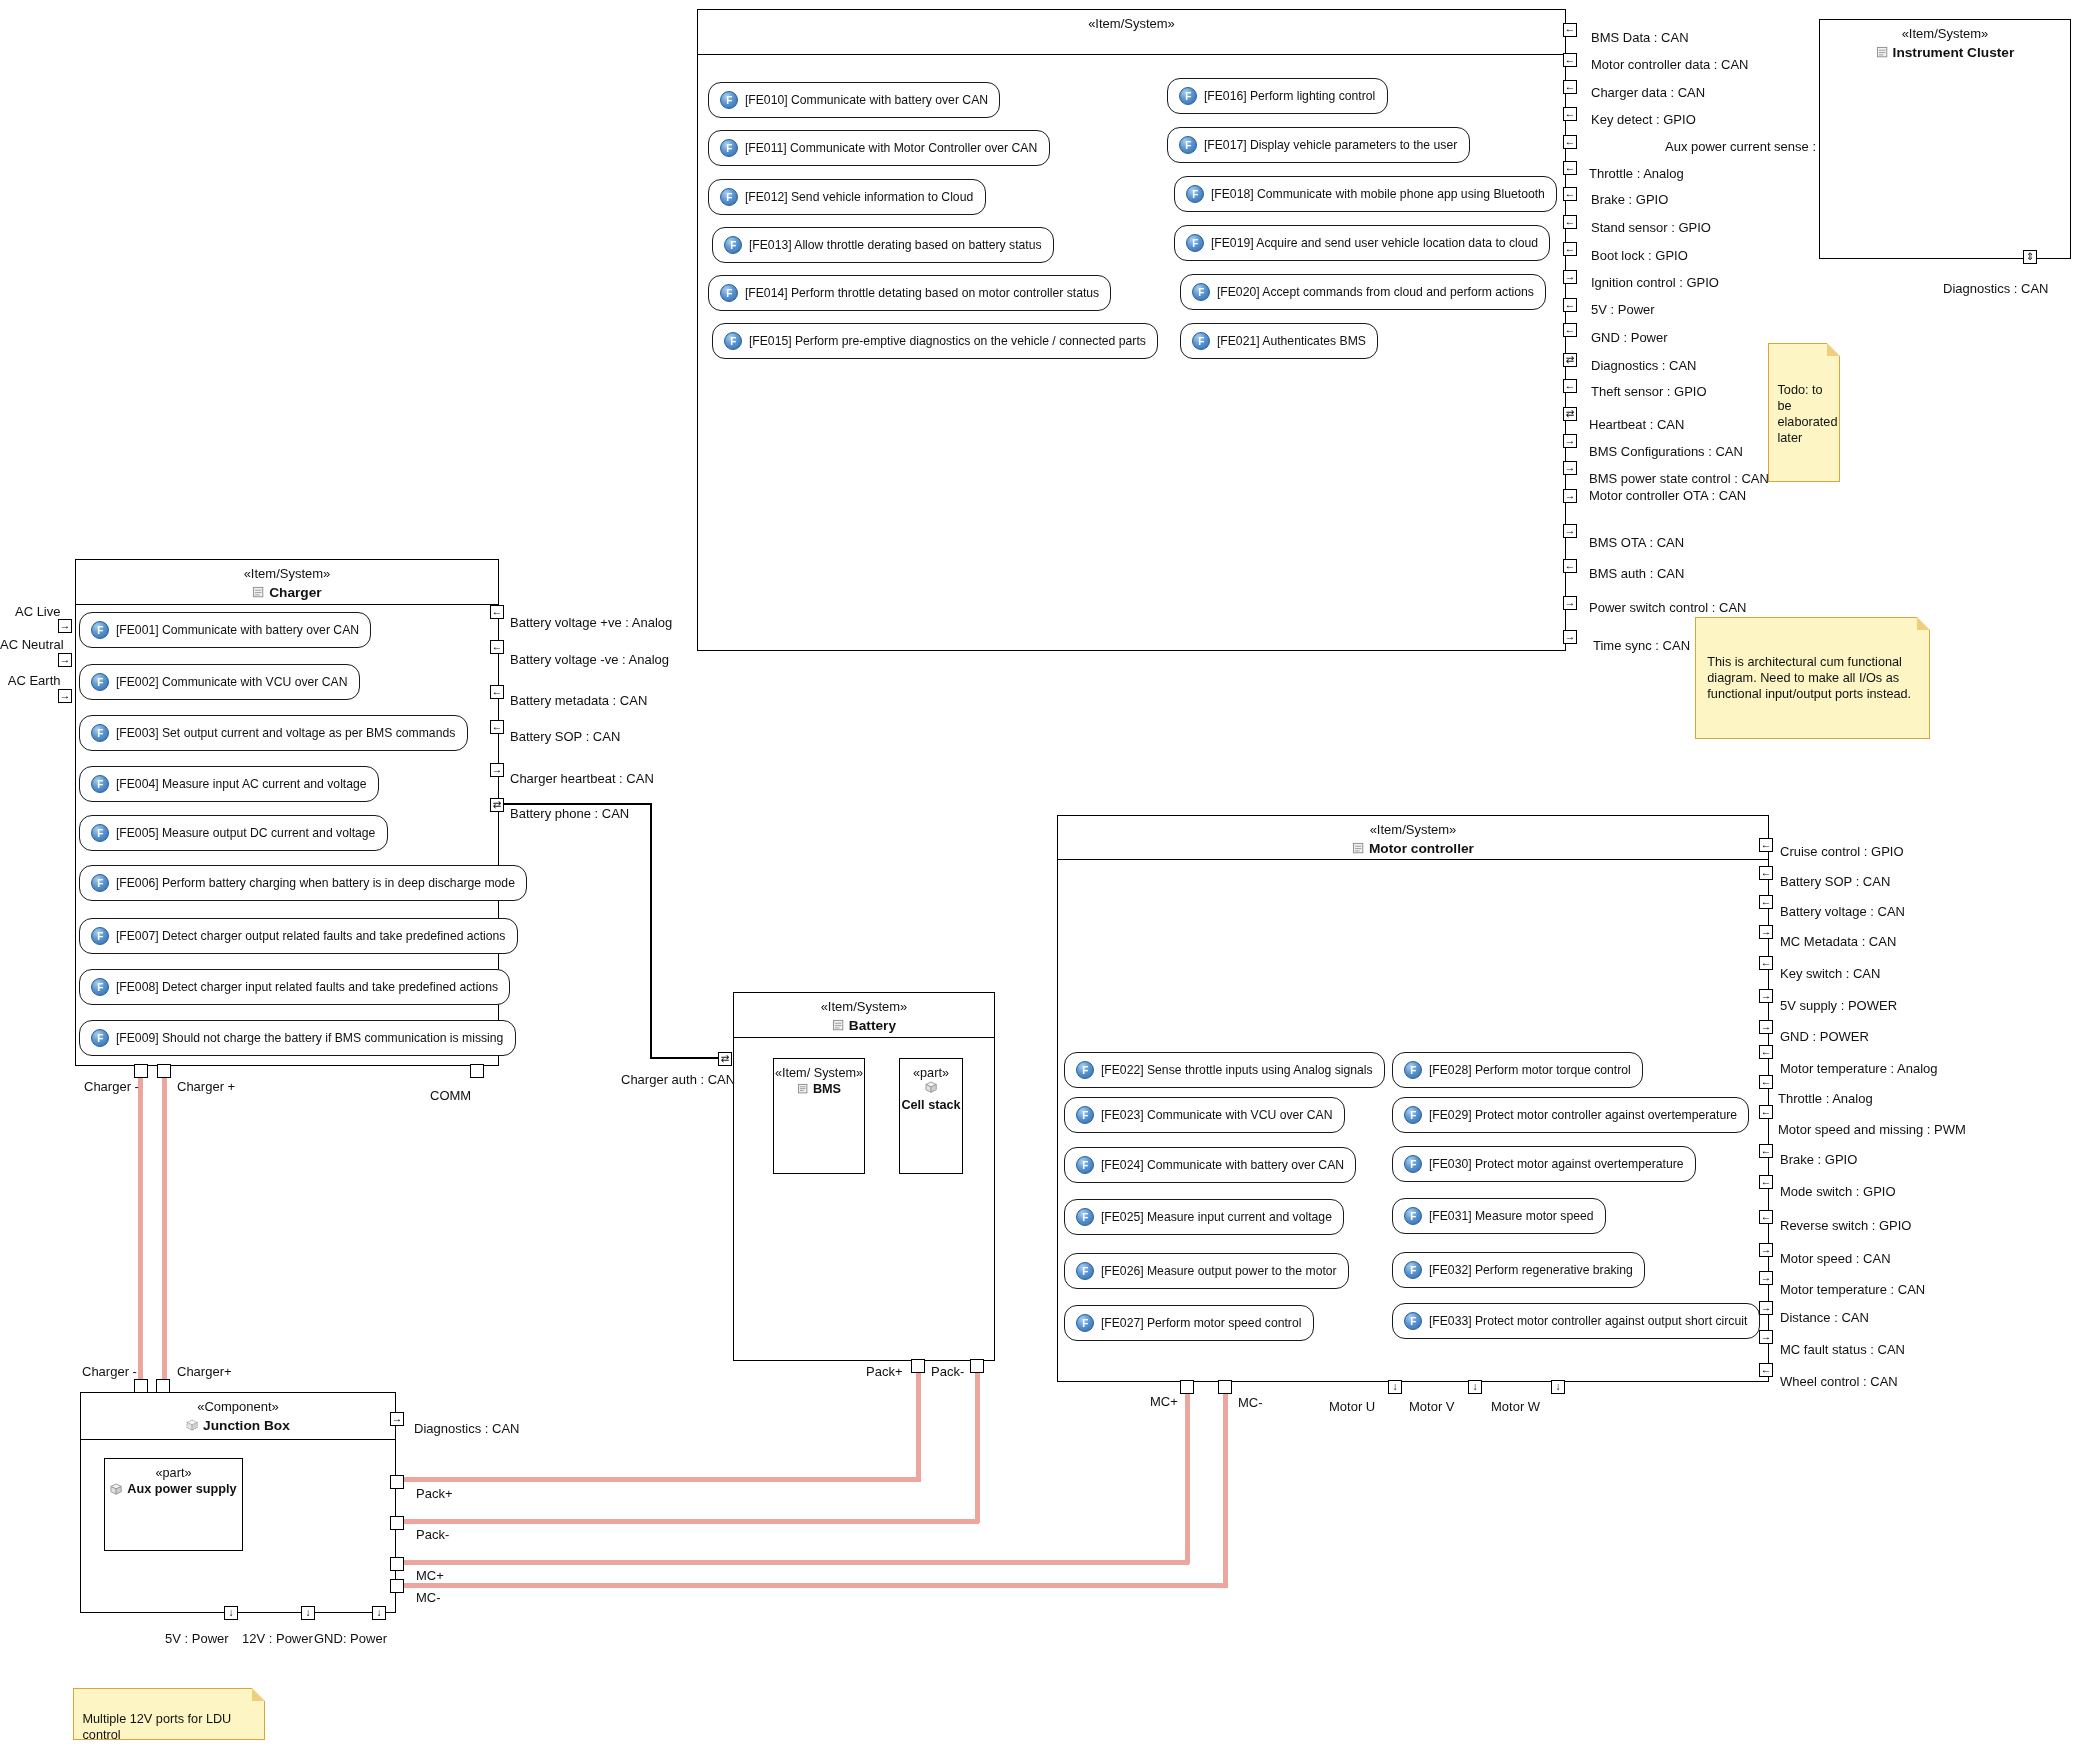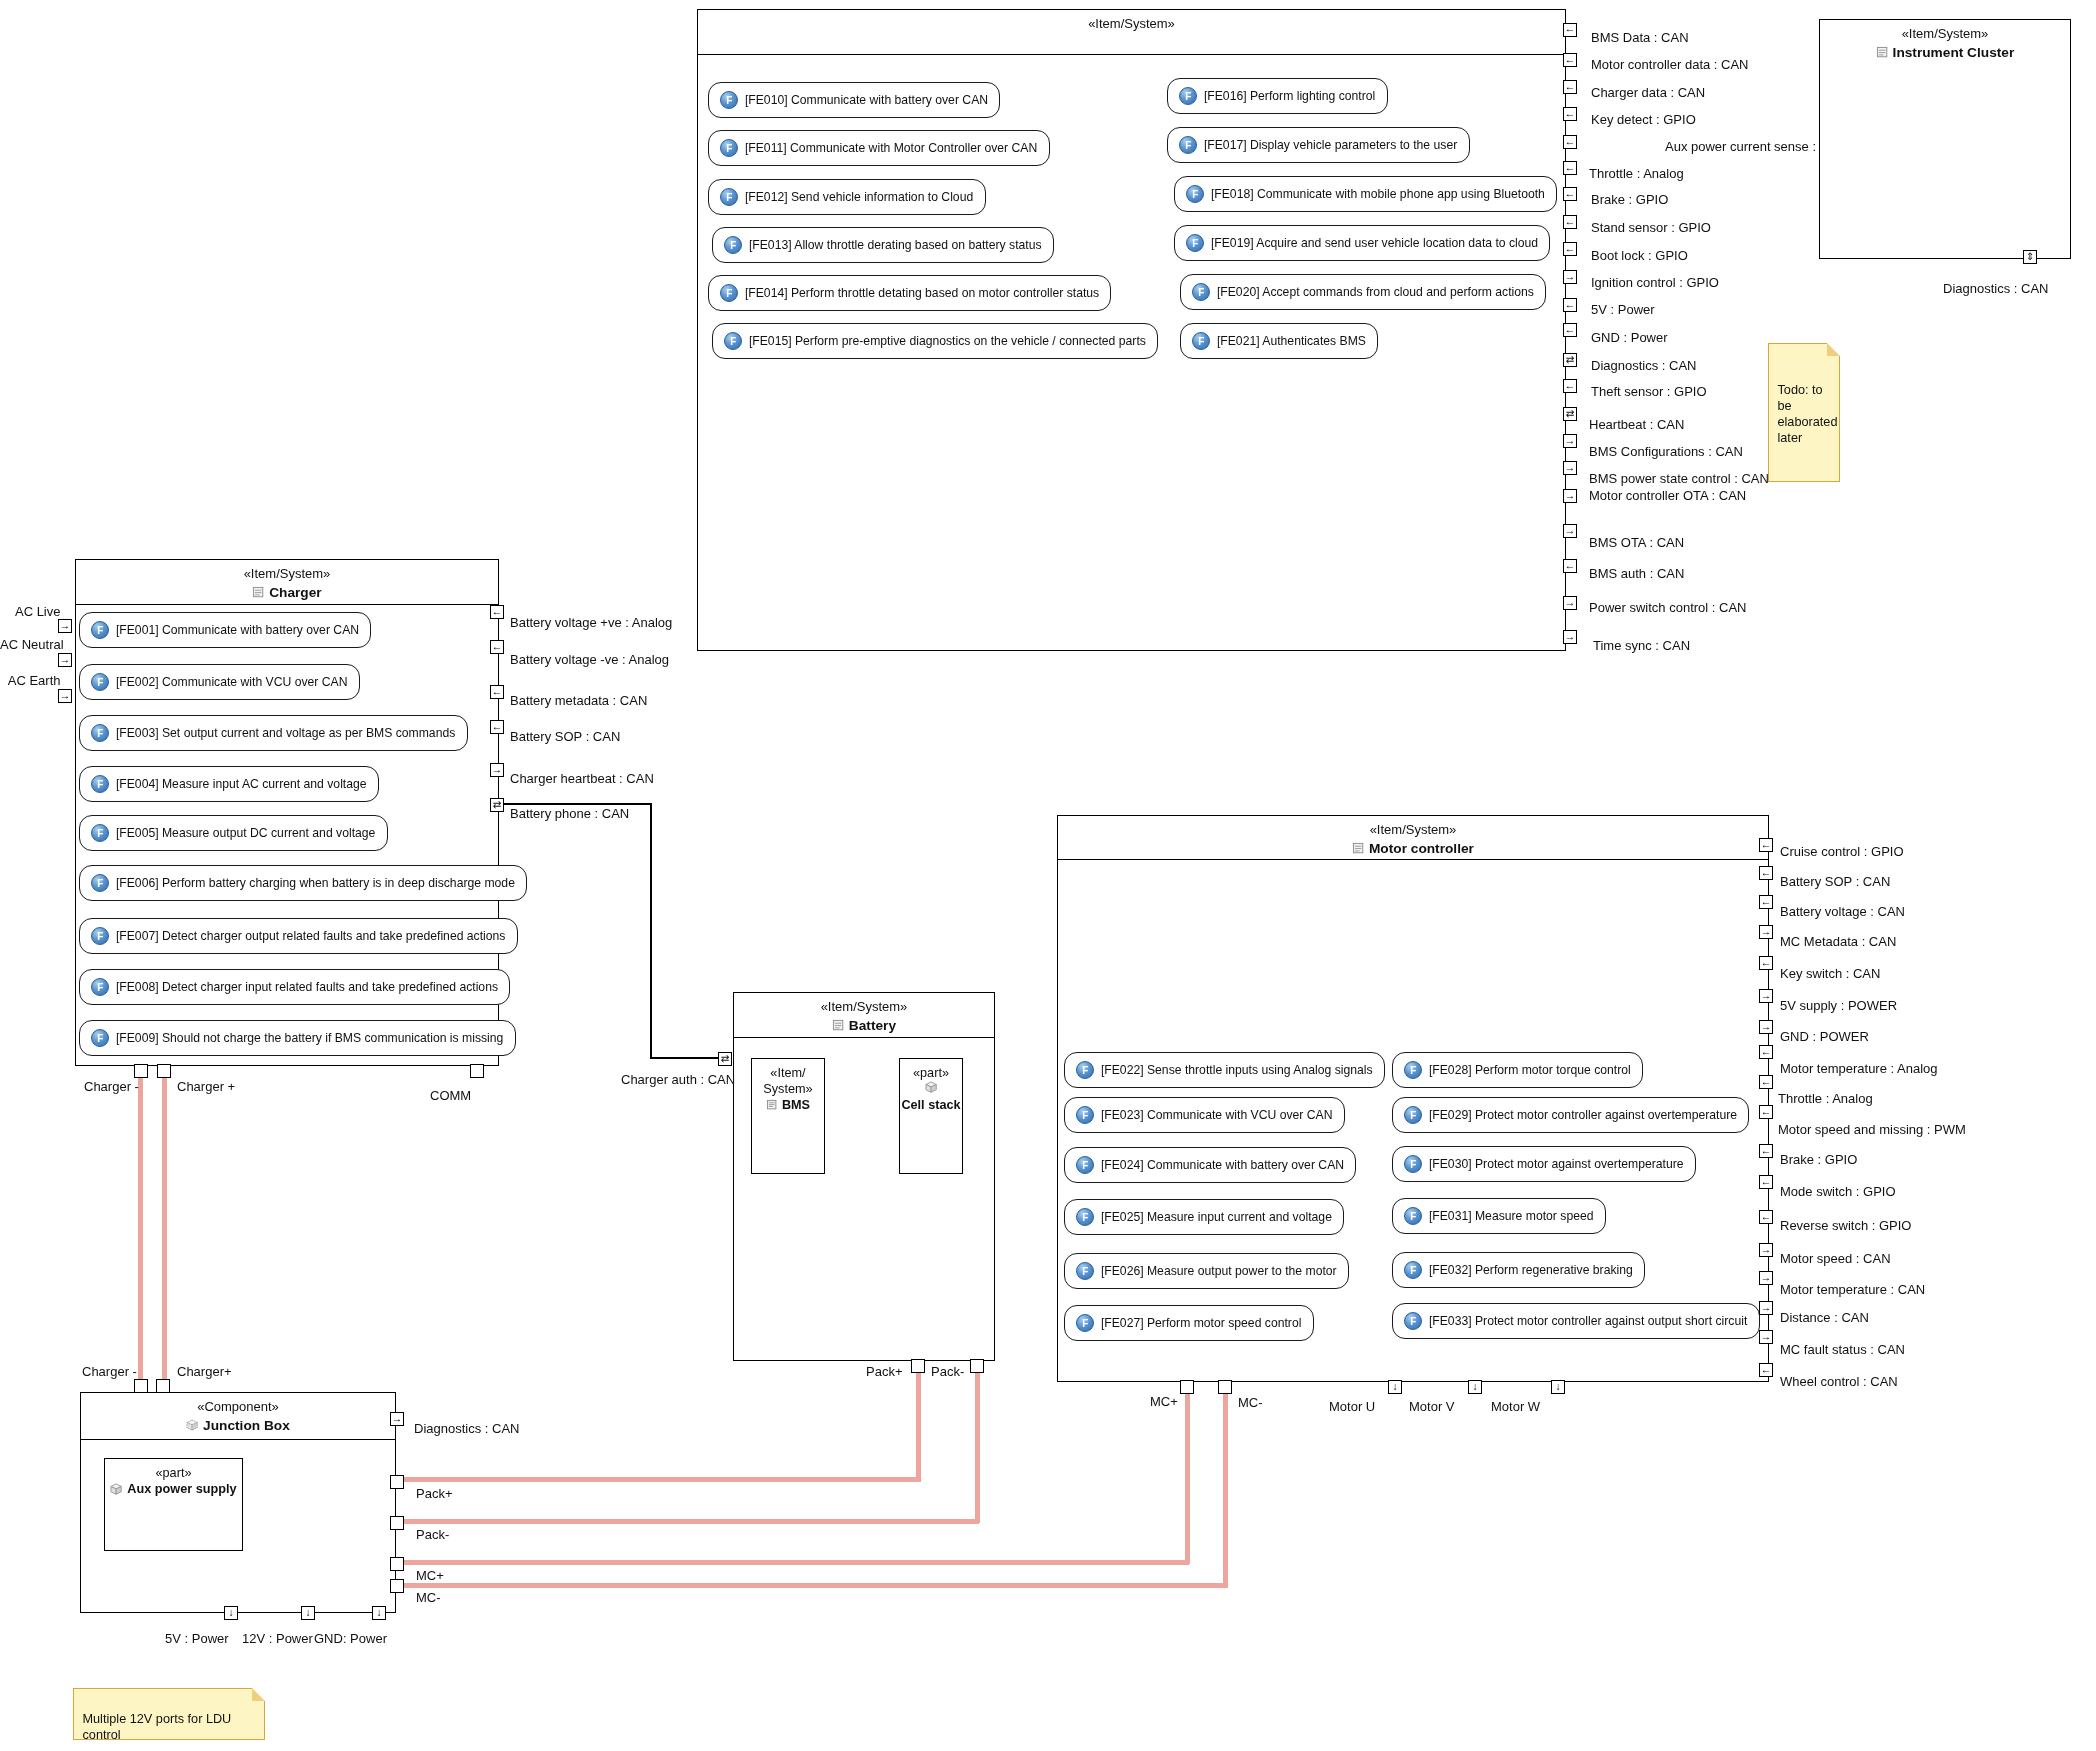--- a/index.html
+++ b/index.html
@@ -162,20 +162,21 @@
             <line x1="3" y1="9.5" x2="8" y2="9.5" stroke="#9a9a9a"></line>
           </svg>
         <span>Instrument Cluster</span>
       </div>
     </div>
   </div>
   <div class="sq" style="left:2023px;top:250px">⇕</div>
   <div class="plab" style="left:1943px;top:281px">Diagnostics : CAN</div>
 
   <div class="note" style="left:1768px;top:343px;width:72px;height:139px;padding-top:38px">Todo: to be elaborated later</div>
+  <div class="note" style="left:1695px;top:617px;width:235px;height:122px;padding:36px 11.3px 7.5px 11.3px">This is architectural cum functional diagram. Need to make all I/Os as functional input/output ports instead.</div>
   <div class="note" style="left:73px;top:1688px;width:192px;height:52px;padding-top:21.7px">Multiple 12V ports for LDU control</div>
 
   <div class="box" style="left:75px;top:559px;width:424px;height:507px">
     <div class="hdr div" style="height:45px">
       <div class="st">«Item/System»</div>
       <div class="nm">
         <svg class="ic" width="12.2" height="12.2" viewBox="0 0 13 13">
             <rect x="1.5" y="1.5" width="10" height="10" fill="#f2f2f2" stroke="#8c8c8c"></rect>
             <line x1="3" y1="4.5" x2="10" y2="4.5" stroke="#9a9a9a"></line>
             <line x1="3" y1="7" x2="10" y2="7" stroke="#9a9a9a"></line>
@@ -257,21 +258,21 @@
         <svg class="ic" width="12.2" height="12.2" viewBox="0 0 13 13">
             <rect x="1.5" y="1.5" width="10" height="10" fill="#f2f2f2" stroke="#8c8c8c"></rect>
             <line x1="3" y1="4.5" x2="10" y2="4.5" stroke="#9a9a9a"></line>
             <line x1="3" y1="7" x2="10" y2="7" stroke="#9a9a9a"></line>
             <line x1="3" y1="9.5" x2="8" y2="9.5" stroke="#9a9a9a"></line>
           </svg>
         <span>Battery</span>
       </div>
     </div>
   </div>
-  <div class="inner" style="left:751px;top:1058px;width:74px;height:116px">
+  <div class="inner" style="left:773px;top:1058px;width:92px;height:116px">
     <div class="st">«Item/ System»</div>
     <div class="nm">
       <svg class="ic" width="11.3" height="11.3" viewBox="0 0 12 12">
           <rect x="1.5" y="1.5" width="9" height="9" fill="#f2f2f2" stroke="#8c8c8c"></rect>
           <line x1="3" y1="4" x2="9" y2="4" stroke="#9a9a9a"></line>
           <line x1="3" y1="6" x2="9" y2="6" stroke="#9a9a9a"></line>
           <line x1="3" y1="8" x2="7" y2="8" stroke="#9a9a9a"></line>
         </svg>
       <span>BMS</span>
     </div>

